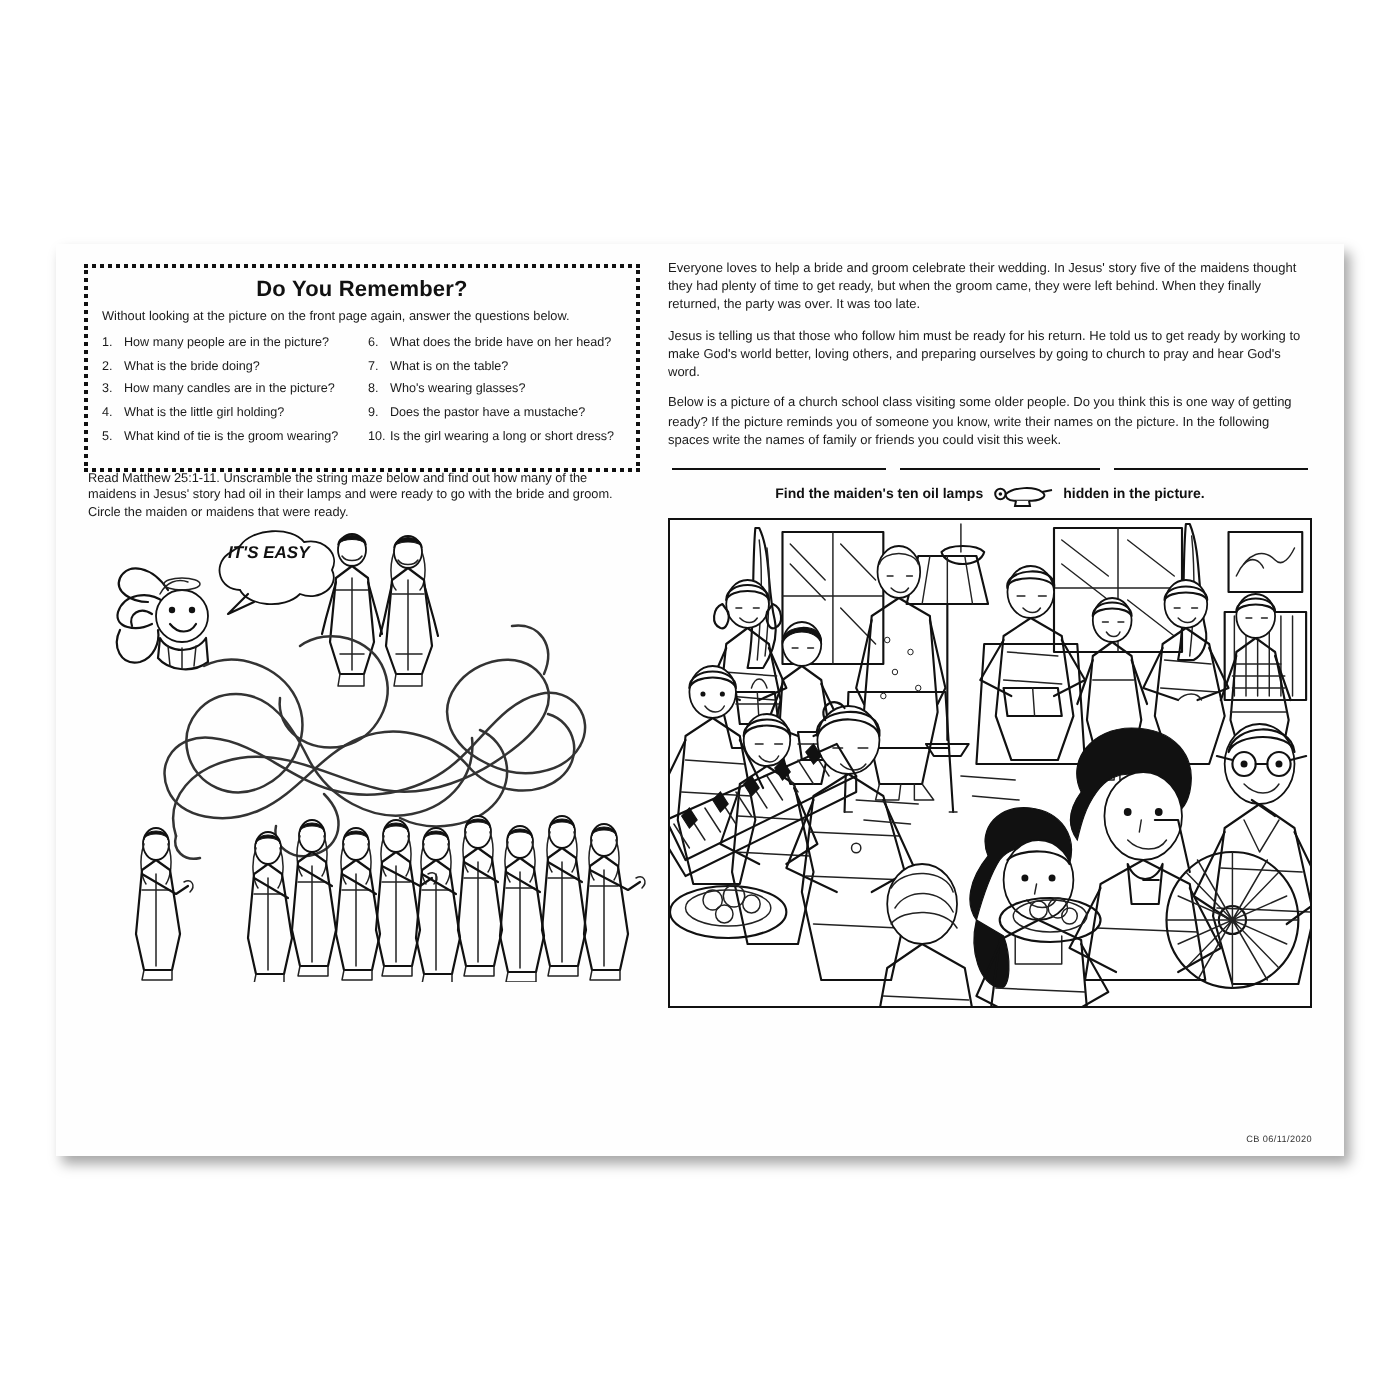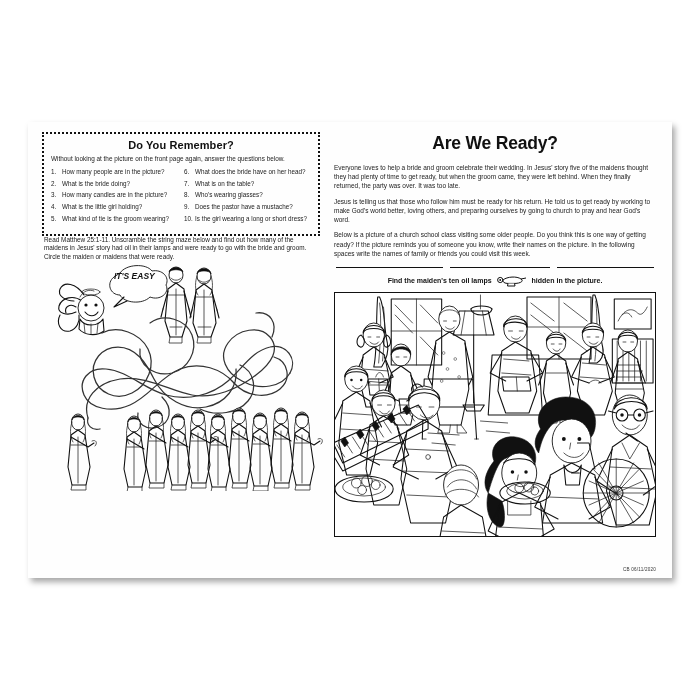--- a/index.html
+++ b/index.html
@@ -400,21 +400,20 @@
                 <path class="ln-thin" d="M30 28 C34 26, 36 30, 33 33"></path>
                 <path class="ln-thin" d="M8 74 L7 79 L22 79 L22 74"></path>
               </g>
             </g>
           </svg>
         </div>
       </div>
 
       <div class="col-right">
 
-        <div class="page-title">Are We Ready?</div>
 
         <div class="body-par">Everyone loves to help a bride and groom celebrate their wedding. In Jesus' story five of the maidens thought they had plenty of time to get ready, but when the groom came, they were left behind. When they finally returned, the party was over. It was too late.</div>
         <div class="body-par">Jesus is telling us that those who follow him must be ready for his return. He told us to get ready by working to make God's world better, loving others, and preparing ourselves by going to church to pray and hear God's word.</div>
         <div class="body-par">Below is a picture of a church school class visiting some older people. Do you think this is one way of getting ready? If the picture reminds you of someone you know, write their names on the picture. In the following spaces write the names of family or friends you could visit this week.</div>
 
         <div class="write-lines">
           <div class="write-line w1"></div>
           <div class="write-line w2"></div>
           <div class="write-line w3"></div>
         </div>

